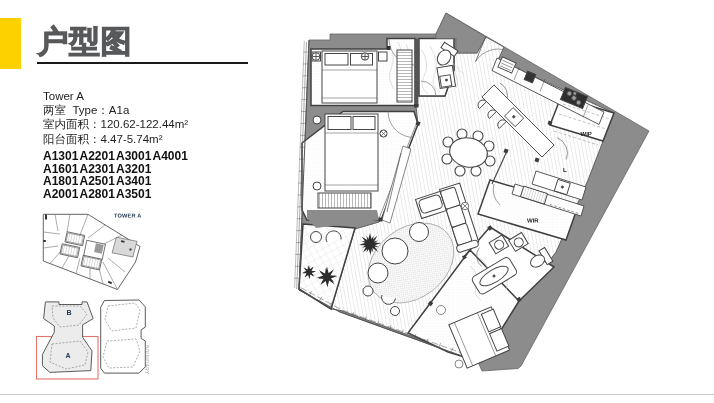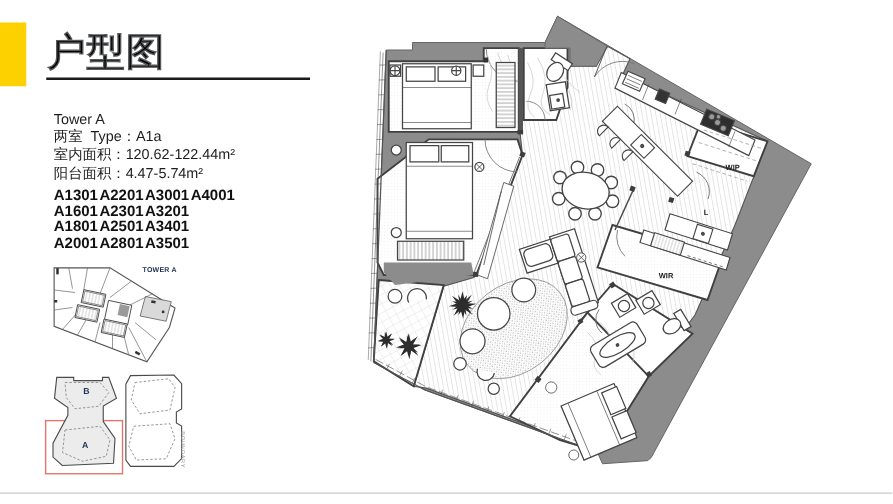--- a/index.html
+++ b/index.html
@@ -1,20 +1,20 @@
 <!DOCTYPE html>
 <html><head>
 <meta charset="utf-8">
 <style>
   html,body{margin:0;padding:0;}
   body{width:714px;height:403px;position:relative;background:#fff;overflow:hidden;
        font-family:"Liberation Sans",sans-serif;}
   .abs{position:absolute;}
   #ybar{left:0;top:18px;width:21px;height:51px;background:#FDD000;}
-  #title{left:37.5px;top:21px;font-size:31px;font-weight:normal;color:#000000;letter-spacing:0.5px;-webkit-text-stroke:1.1px #57585a;}
+  #title{left:37.5px;top:21px;font-size:31px;font-weight:bold;color:#737373;letter-spacing:0.5px;-webkit-text-stroke:1.1px #57585a;}
   #rule{left:37px;top:62px;width:211px;height:2px;background:#1a1a1a;}
   #info{left:43px;top:88.5px;font-size:11.5px;color:#1d1d1d;line-height:14.4px;white-space:nowrap;}
   #units{left:43px;top:150px;font-size:12px;font-weight:bold;color:#111;line-height:12.6px;}
   #units span{display:inline-block;width:36.5px;}
   #boundary{left:149px;top:345px;font-size:4.5px;color:#999;transform:rotate(90deg);transform-origin:0 0;letter-spacing:.5px;}
   #botline{left:0;top:394px;width:714px;height:1px;background:#c9c9c9;}
 </style>
 </head>
 <body>
 <div class="abs" id="ybar"></div>

